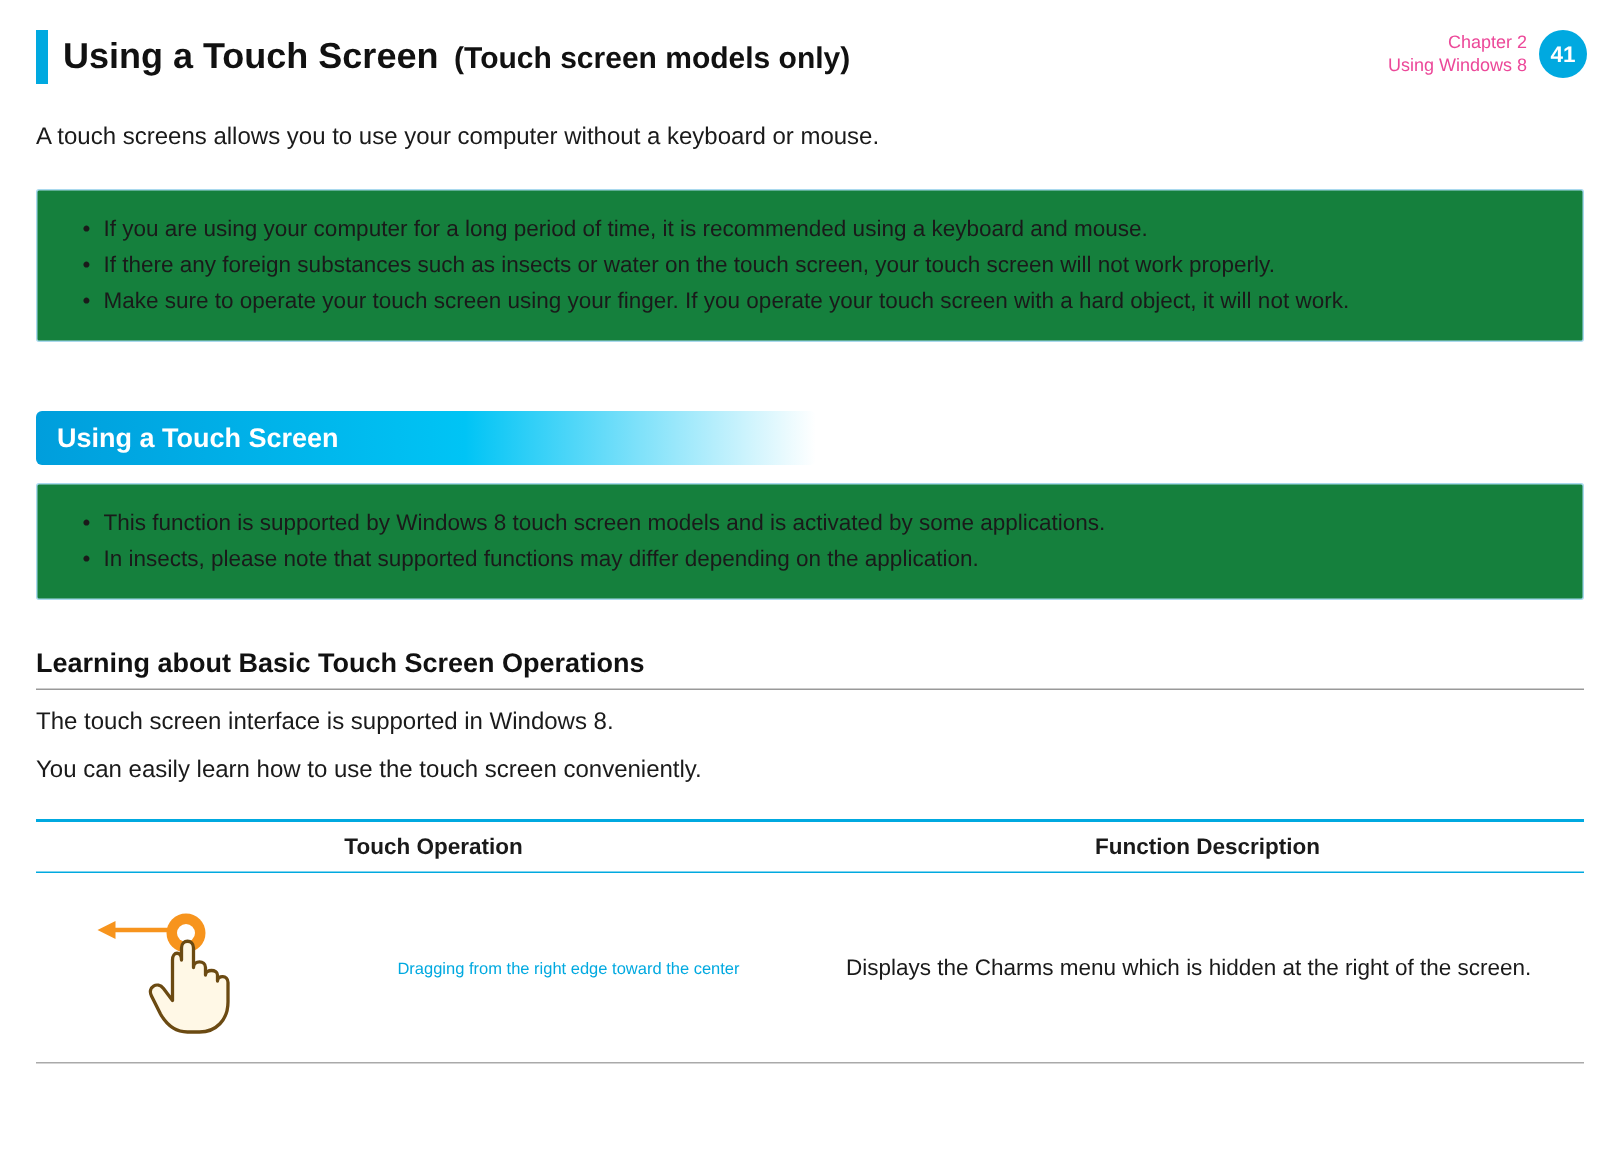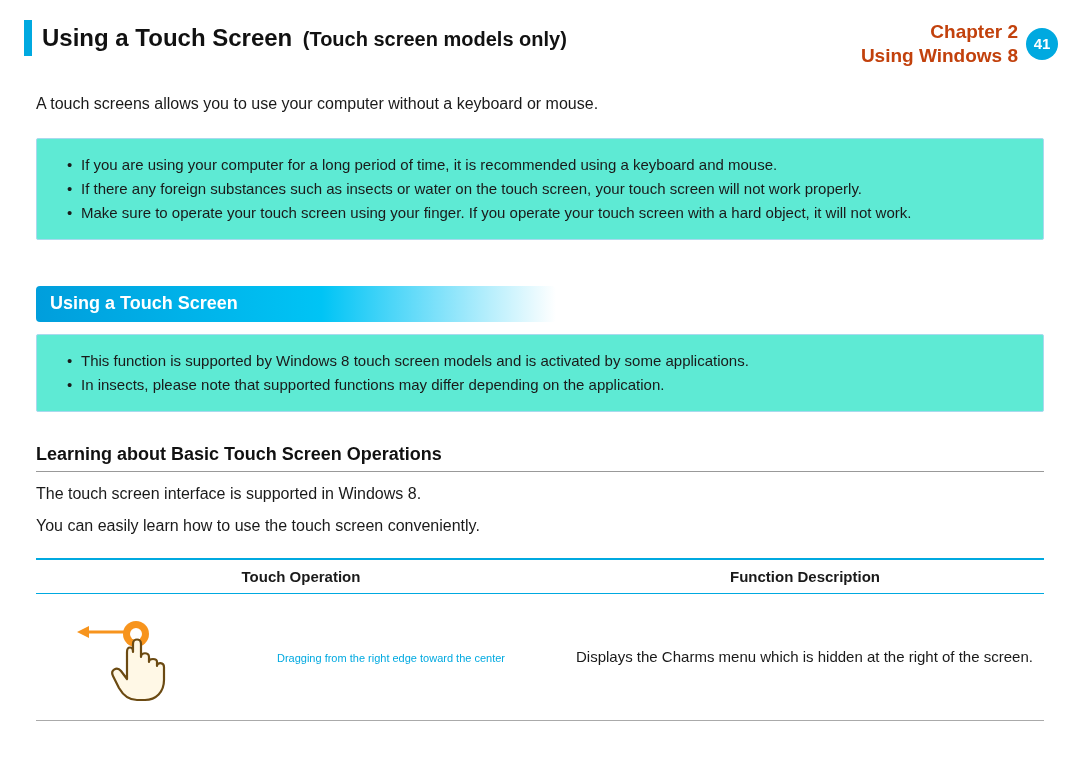--- a/index.html
+++ b/index.html
@@ -41,51 +41,51 @@
     font-weight: 700;
     color: #111;
     margin-left: 6px;
   }
   .chapter-block {
     text-align: right;
     display: flex;
     align-items: center;
   }
   .chapter-text {
-    font-size: 19px;
-    font-weight: 700;
-    color: #c2410c;
+    font-size: 12px;
+    font-weight: 400;
+    color: #ec4899;
     line-height: 1.25;
   }
   .page-badge {
     width: 32px;
     height: 32px;
     border-radius: 50%;
     background: #00a9e0;
     color: #fff;
     font-weight: 700;
     font-size: 15px;
     display: flex;
     align-items: center;
     justify-content: center;
     margin-left: 8px;
   }
   .body {
-    padding: 0 36px;
+    padding: 0 24px;
   }
   .intro p {
     font-size: 16px;
     line-height: 1.5;
     margin-top: 16px;
     color: #1a1a1a;
   }
   .intro p + p { margin-top: 4px; }
   .note-box {
     border: 1px solid #a9d9ee;
-    background: #5eead4;
+    background: #15803d;
     border-radius: 2px;
     padding: 14px 18px 14px 30px;
     margin-top: 22px;
   }
   .note-box.tight { margin-top: 12px; }
   .note-box ul { list-style: none; }
   .note-box li {
     position: relative;
     padding-left: 14px;
     font-size: 15px;

